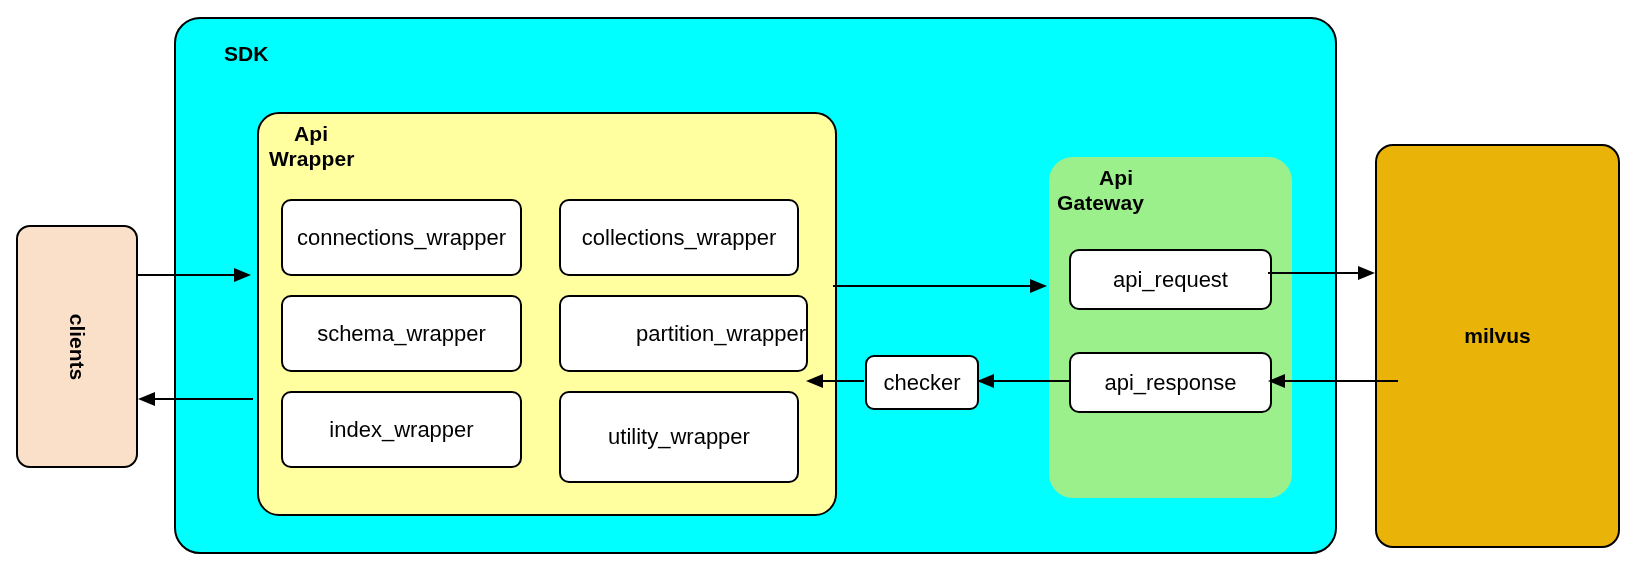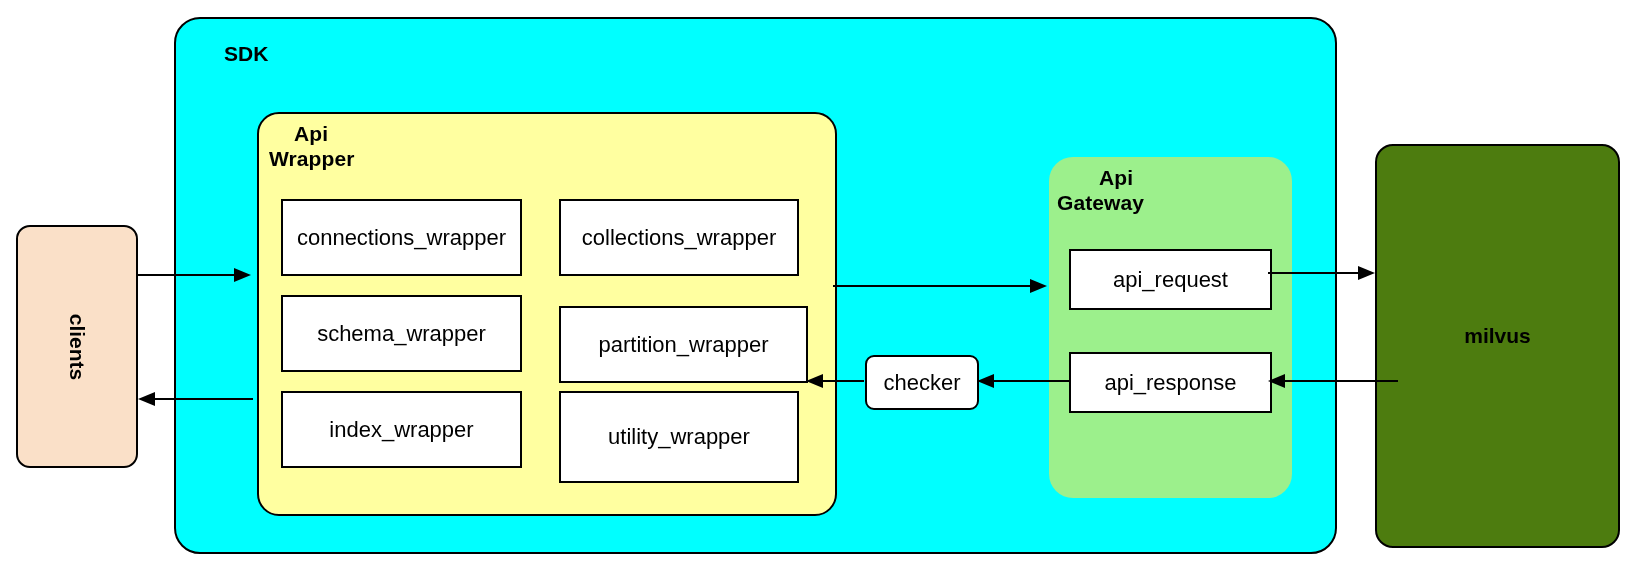--- a/index.html
+++ b/index.html
@@ -92,21 +92,21 @@
     left: 8px;
     top: 8px;
     text-indent: 42px;
     width: 180px;
   }
 
   
   .leaf-box {
     background: #ffffff;
     border: 2px solid #000000;
-    border-radius: 0;
+    border-radius: 10px;
     font-size: 22px;
     font-weight: normal;
     text-align: center;
     color: #000000;
   }
 
   
   #clients-box {
     left: 16px;
     top: 225px;
@@ -122,21 +122,21 @@
     transform: rotate(90deg);
     white-space: nowrap;
   }
 
   
   #milvus-box {
     left: 1375px;
     top: 144px;
     width: 245px;
     height: 404px;
-    background: #4d7c0f;
+    background: #eab308;
     border: 2px solid #000000;
     border-radius: 18px;
     align-items: flex-start;
   }
   #milvus-label {
     font-weight: bold;
     font-size: 21px;
     margin-top: 178px;
   }
 
@@ -198,21 +198,21 @@
       <div class="node leaf-box" style="left:22px; top:85px; width:241px; height:77px;">
         <span>connections_wrapper</span>
       </div>
       <div class="node leaf-box" style="left:22px; top:181px; width:241px; height:77px;">
         <span>schema_wrapper</span>
       </div>
 
       <div class="node leaf-box" style="left:300px; top:85px; width:240px; height:77px;">
         <span>collections_wrapper</span>
       </div>
-      <div class="node leaf-box" style="left:300px; top:192px; width:249px; height:77px;">
+      <div class="node leaf-box" style="left:300px; top:181px; width:249px; height:77px;justify-content:flex-end;">
         <span>partition_wrapper</span>
       </div>
 
       <div class="node leaf-box" style="left:22px; top:277px; width:241px; height:77px;">
         <span>index_wrapper</span>
       </div>
       <div class="node leaf-box" style="left:300px; top:277px; width:240px; height:92px;">
         <span>utility_wrapper</span>
       </div>
     </div>

